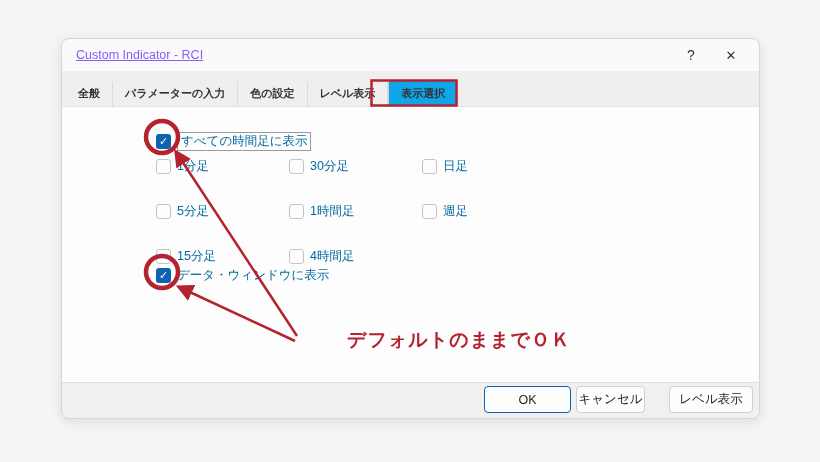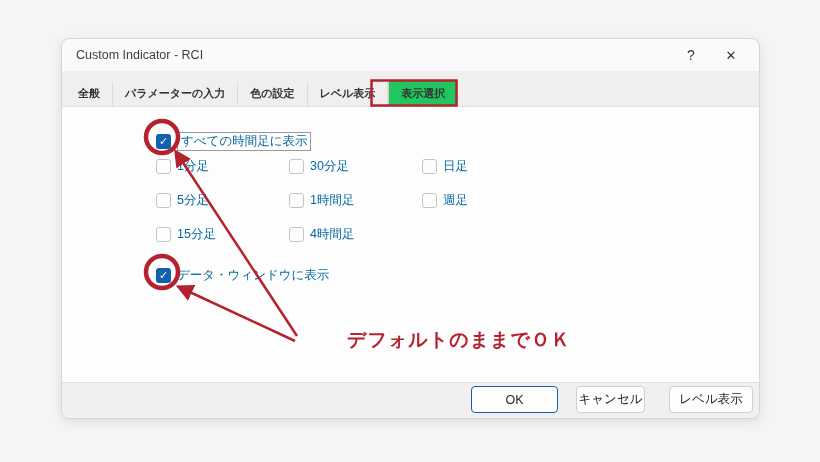--- a/index.html
+++ b/index.html
@@ -19,21 +19,21 @@
     box-shadow:0 3px 12px rgba(0,0,0,0.10);
     overflow:hidden;
   }
   
   .titlebar {
     height:32px; background:#fafafd;
     display:flex; align-items:center;
     padding-left:14px;
     border-radius:8px 8px 0 0;
   }
-  .titlebar .title { font-size:12.5px; color:#404040; }
+  .titlebar .title { font-size:12.5px; color:#8b5cf6;text-decoration:underline; }
   .titlebar .spacer { flex:1; }
   .tb-btn {
     width:40px; height:32px; display:flex; align-items:center; justify-content:center;
     font-size:14px; color:#333; cursor:default;
   }
   .tb-btn.close { margin-right:8px; font-size:13px; }
   
   .tabstrip {
     height:35px;
     display:flex; align-items:flex-end;
@@ -44,21 +44,21 @@
     height:24px; line-height:23px;
     padding:0 12px;
     font-size:11px; color:#333;
     border-right:1px solid #dddbd9;
     background:#f0efed;
     white-space:nowrap;
     font-weight:bold;
   }
   .tab.active {
     height:26px; line-height:25px;
-    background:#22c55e;
+    background:#0ea5e9;
     border:1px solid #d2d0ce;
     border-bottom:none;
     border-radius:2px 2px 0 0;
     position:relative; z-index:2;
   }
   
   .content {
     position:absolute; left:0; top:67px; width:699px; height:278px;
     background:#fdfdfd;
     border-top:1px solid #e4e2e0;
@@ -73,21 +73,21 @@
     border:none; background:#0f62ae;
     color:#fff; font-size:11px; font-weight:bold; line-height:15px;
   }
   .cblabel { font-size:12.5px; color:#0369a1; white-space:nowrap; }
   .cblabel.focusbox { border:1px solid #9b9b9b; padding:0 3px; }
   .tfgrid {
     position:absolute; left:94px; top:52px;
     display:grid;
     grid-template-columns:133px 133px 133px;
     grid-auto-rows:15px;
-    row-gap:19px;
+    row-gap:30px;
     text-align:center;
   }
   .tfgrid .cbrow { position:static; }
   .annotation-text {
     position:absolute; left:238px; top:220px;
     font-size:19px; font-weight:bold; letter-spacing:1px;
     white-space:nowrap;
   }
   
   .footer {
@@ -97,21 +97,21 @@
   }
   .btn {
     position:absolute; top:3px; height:27px;
     background:#fdfdfd;
     border:1px solid #d2d0ce; border-radius:4px;
     font-size:12.5px; color:#1f1f1f;
     font-family:"Liberation Sans","DejaVu Sans",sans-serif;
     display:flex; align-items:center; justify-content:center;
   }
   .btn.default { border:1.5px solid #0f62ae; }
-  .btn.ok     { left:409px; width:87px; }
+  .btn.ok     { left:422px; width:87px; }
   .btn.cancel { left:514px; width:69px;font-family:Liberation Serif, serif; }
   .btn.reset  { left:607px; width:84px; }
   
   .overlay {
     position:absolute; left:0; top:0; width:820px; height:462px;
     pointer-events:none; z-index:10;
   }
 </style>
 </head>
 <body>

